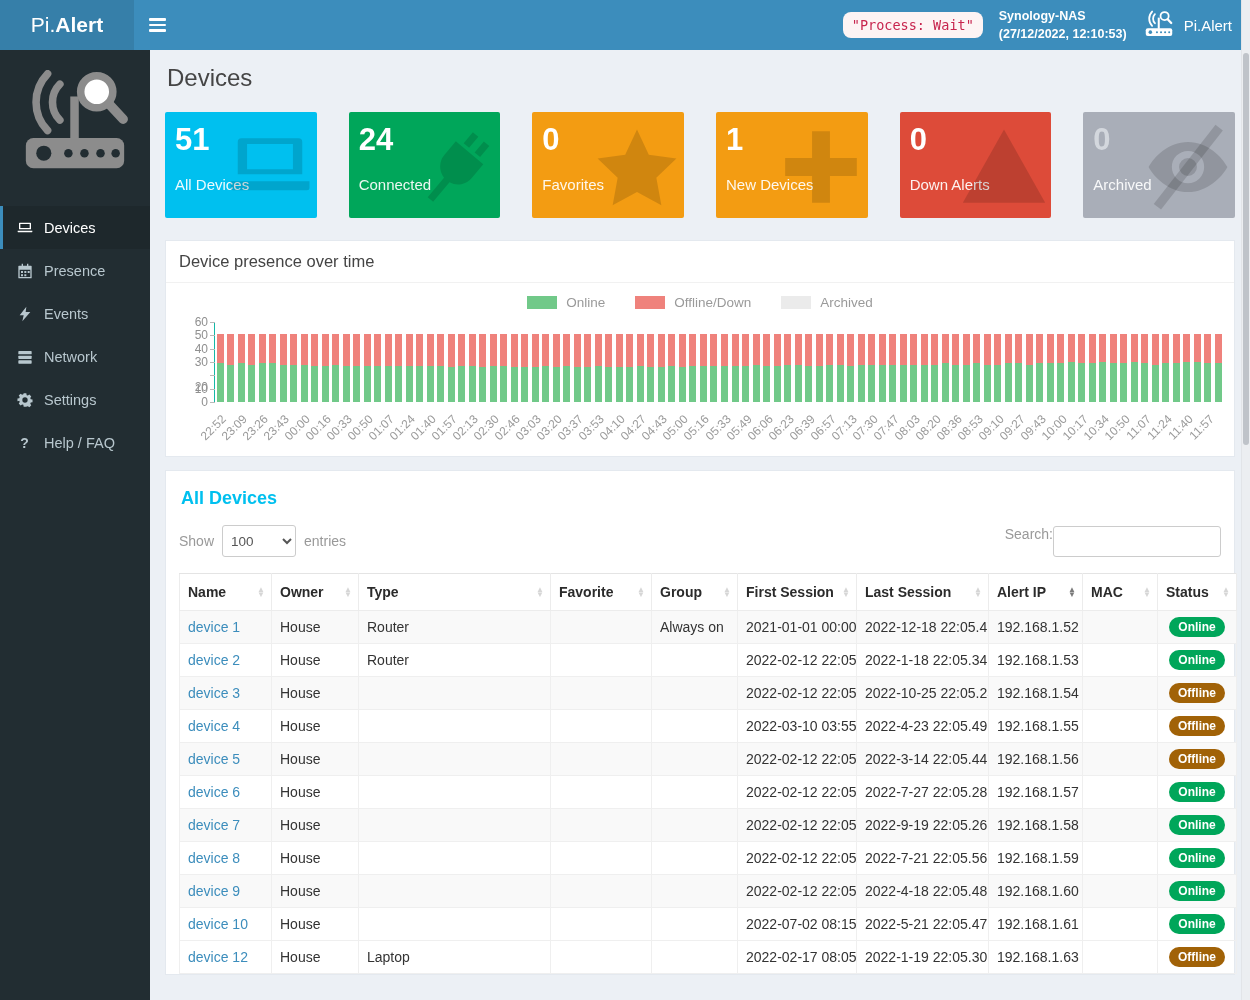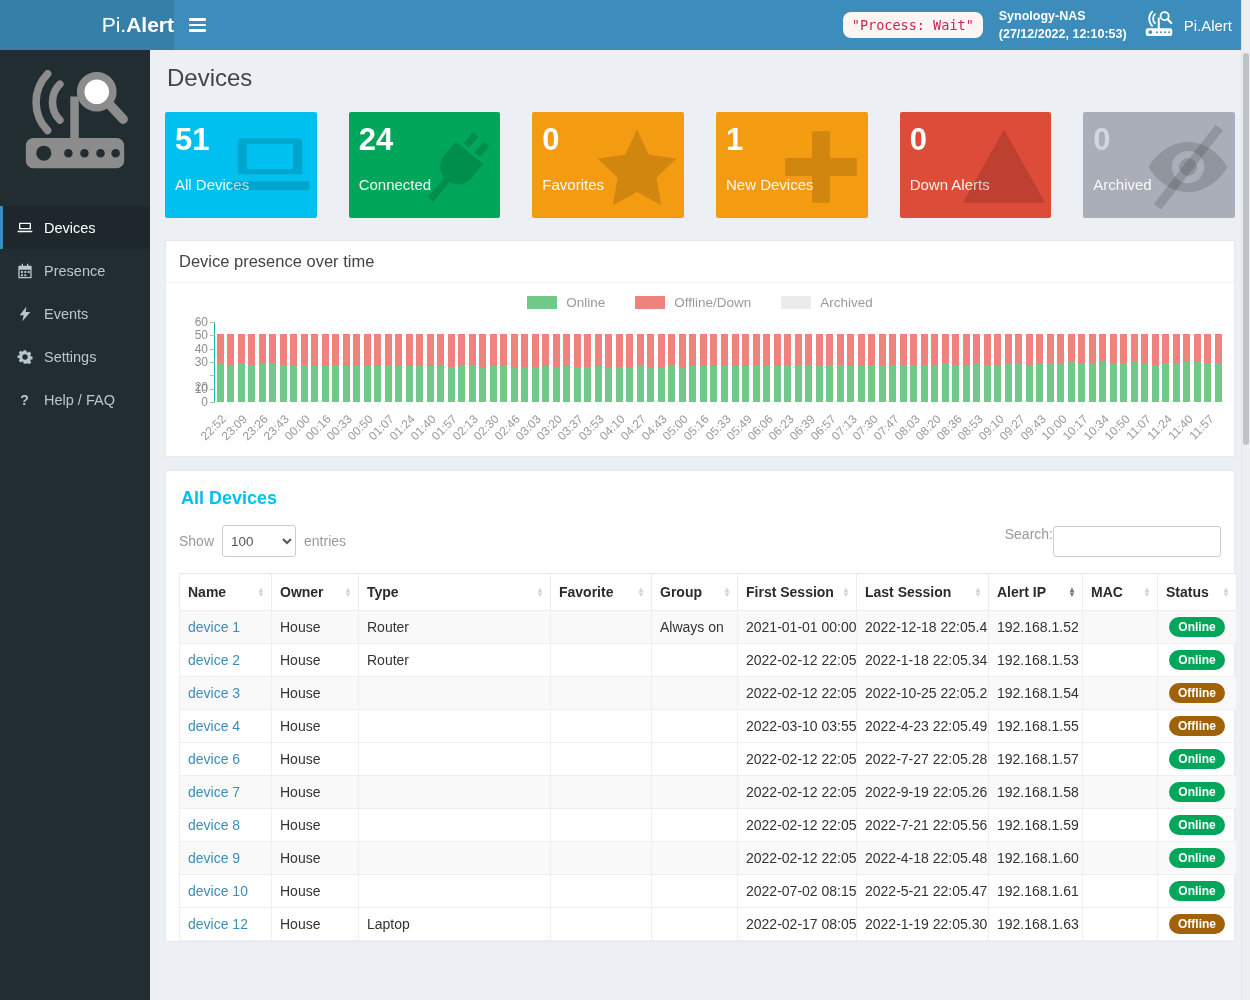--- a/index.html
+++ b/index.html
@@ -3,21 +3,21 @@
 <meta charset="utf-8">
 <style>
   * { box-sizing: border-box; }
   html,body { margin:0; padding:0; }
   body {
     width:1250px; height:1000px; overflow:hidden; position:relative;
     background:#ecf0f5; font-family:"Liberation Sans", sans-serif; color:#333;
   }
   
   .topbar { height:50px; background:#3c8dbc; display:flex; align-items:stretch; }
-  .brand { width:174px; background:#367fa9; color:#fff; display:flex; align-items:center; justify-content:flex-end; font-size:21px; }
+  .brand { width:134px; background:#367fa9; color:#fff; display:flex; align-items:center; justify-content:center; font-size:21px; }
   .brand b { font-weight:bold; }
   .hamburger { width:46px; display:flex; flex-direction:column; justify-content:center; align-items:center; gap:3px; cursor:pointer; }
   .hamburger span { display:block; width:17px; height:2.5px; background:#fff; border-radius:1px; }
   .topbar-right { margin-left:auto; display:flex; align-items:center; gap:16px; padding-right:18px; }
   .process-badge { font-family:"DejaVu Sans Mono", monospace; font-size:13.5px; color:#c7254e; background:#fdf4f4; border-radius:8px; padding:5px 9px; }
   .host-block { color:#fff; font-size:12.5px; font-weight:bold; line-height:1.45; }
   .topbar-app { display:flex; align-items:center; gap:9px; color:#fff; font-size:15px; }
   
   .sidebar { position:absolute; left:0; top:50px; bottom:0; width:150px; background:#222d32; }
   .logo-wrap { padding:20px 14px 28px; text-align:center; }
@@ -162,20 +162,30 @@
       </span>
     <span>Presence</span>
   </div>
   <div class="menu-item">
     <span class="mi">
         <svg viewBox="0 0 24 24">
           <path d="M14 1 4 14h6l-2 9 12-14h-7l1-8z"></path>
         </svg>
       </span>
     <span>Events</span>
+  </div>
+  <div class="menu-item">
+    <span class="mi">
+        <svg viewBox="0 0 24 24">
+          <rect x="2" y="3" width="20" height="5" rx="1"></rect>
+          <rect x="2" y="10" width="20" height="5" rx="1"></rect>
+          <rect x="2" y="17" width="20" height="5" rx="1"></rect>
+        </svg>
+      </span>
+    <span>Network</span>
   </div>
   <div class="menu-item">
     <span class="mi">
         <svg viewBox="0 0 24 24">
           <path fill-rule="evenodd" d="M10 2h4l.5 2.7 1.8.7 2.3-1.5 2.8 2.8-1.5 2.3.7 1.8 2.7.5v4l-2.7.5-.7 1.8 1.5 2.3-2.8 2.8-2.3-1.5-1.8.7L14 22h-4l-.5-2.7-1.8-.7-2.3 1.5-2.8-2.8 1.5-2.3-.7-1.8L.7 13.9v-4l2.7-.5.7-1.8L2.6 5.3l2.8-2.8 2.3 1.5 1.8-.7L10 2zm2 6a4 4 0 1 0 0 8 4 4 0 0 0 0-8z"></path>
         </svg>
       </span>
     <span>Settings</span>
   </div>
   <div class="menu-item">
@@ -631,20 +641,32 @@
             <td>House</td>
             <td></td>
             <td></td>
             <td></td>
             <td class="pre">2022-03-10  03:55</td>
             <td class="pre">2022-4-23  22:05.49</td>
             <td>192.168.1.55</td>
             <td></td>
             <td class="status-cell"><span class="pill offline">Offline</span></td>
           </tr>
+          <tr class="odd">
+            <td><a class="device-link">device 5</a></td>
+            <td>House</td>
+            <td></td>
+            <td></td>
+            <td></td>
+            <td class="pre">2022-02-12  22:05</td>
+            <td class="pre">2022-3-14  22:05.44</td>
+            <td>192.168.1.56</td>
+            <td></td>
+            <td class="status-cell"><span class="pill offline">Offline</span></td>
+          </tr>
           <tr class="even">
             <td><a class="device-link">device 6</a></td>
             <td>House</td>
             <td></td>
             <td></td>
             <td></td>
             <td class="pre">2022-02-12  22:05</td>
             <td class="pre">2022-7-27  22:05.28</td>
             <td>192.168.1.57</td>
             <td></td>

